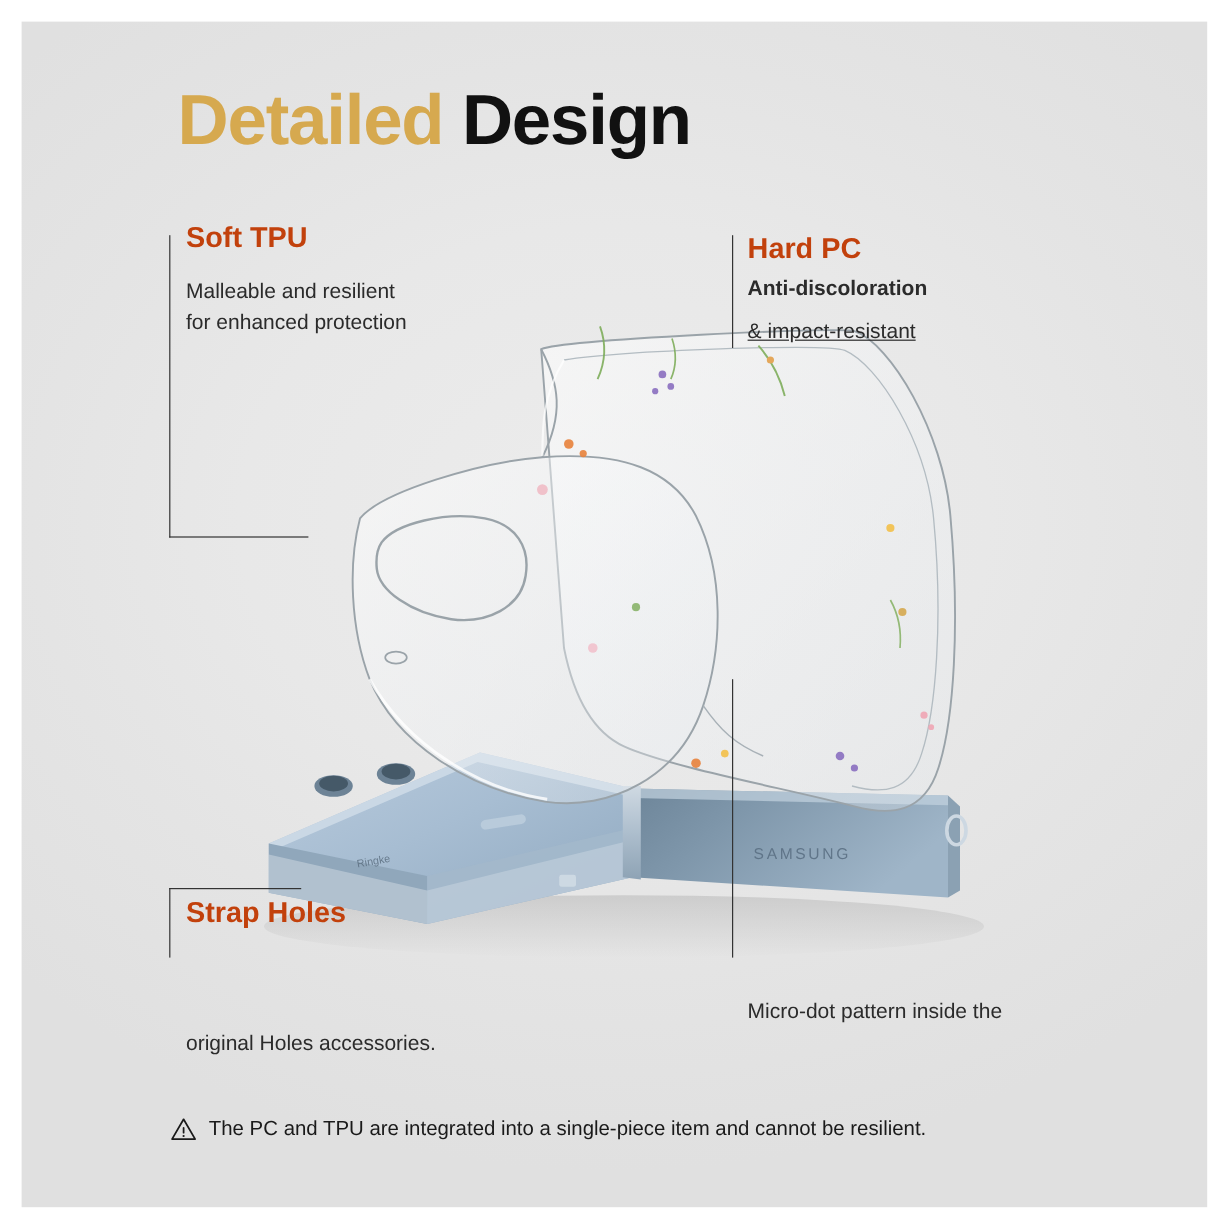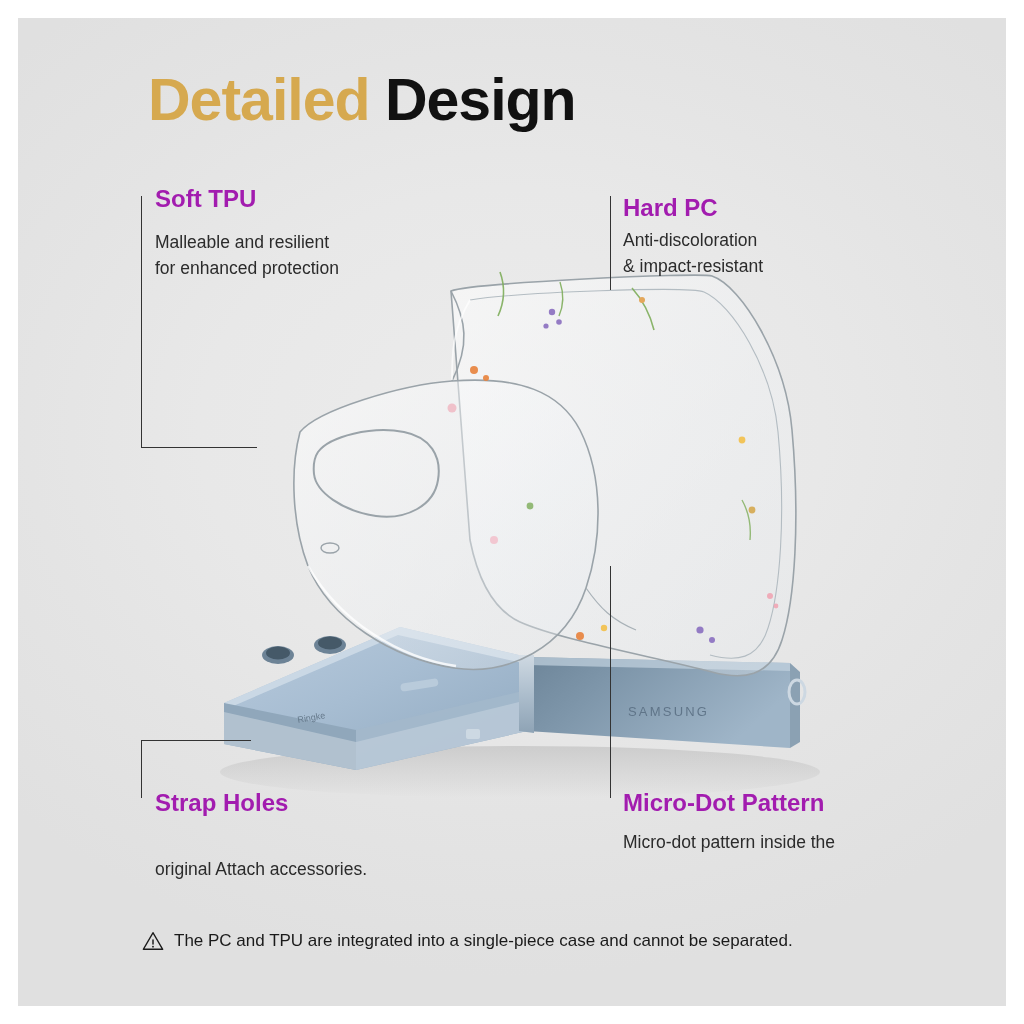--- a/index.html
+++ b/index.html
@@ -41,21 +41,21 @@
     line-height: 1.1;
   }
   .title .gold { color: #d6a94f; }
   .title .dark { color: #111111; }
 
   
   .callout-title {
     position: absolute;
     font-size: 24px;
     font-weight: bold;
-    color: #a21caf;
+    color: #c2410c;
     white-space: nowrap;
   }
   .callout-body {
     position: absolute;
     font-size: 17.5px;
     font-weight: normal;
     color: #2b2b2b;
     line-height: 1.42;
     white-space: nowrap;
   }
@@ -231,32 +231,31 @@
   <div class="leader h" style="left:141px; top:740px; width:110px;"></div>
   <div class="leader v" style="left:141px; top:740px; height:58px;"></div>
 
   <div class="leader v" style="left:610px; top:566px; height:232px;"></div>
 
   <div class="callout-title" style="left:155px; top:185px;">Soft TPU</div>
   <div class="callout-body" style="left:155px; top:230px;">Malleable and resilient</div>
   <div class="callout-body" style="left:155px; top:256px;">for enhanced protection</div>
 
   <div class="callout-title" style="left:623px; top:194px;">Hard PC</div>
-  <div class="callout-body" style="left:623px; top:228px;">Anti-discoloration</div>
-  <div class="callout-body" style="left:623px; top:254px;">&amp; impact-resistant</div>
-
-  <div class="callout-title" style="left:155px; top:789px;">Strap Holes</div>
-  <div class="callout-body" style="left:155px; top:857px;">original Attach accessories.</div>
-
-  <div class="callout-title" style="left:623px; top:789px;">Micro-Dot Pattern</div>
+  <div class="callout-body" style="left:623px; top:228px;font-weight:bold;">Anti-discoloration</div>
+  <div class="callout-body" style="left:623px; top:264px;text-decoration:underline;">&amp; impact-resistant</div>
+
+  <div class="callout-title" style="left:155px; top:747px;">Strap Holes</div>
+  <div class="callout-body" style="left:155px; top:857px;">original Holes accessories.</div>
+
   <div class="callout-body" style="left:623px; top:830px;">Micro-dot pattern inside the</div>
 
   <div class="footnote">
     <span class="warn-icon">
       <svg viewBox="0 0 24 24" width="22" height="22">
         <path d="M12 3 L22.5 21 L1.5 21 Z" fill="none" stroke="#1a1a1a" stroke-width="1.6" stroke-linejoin="round"></path>
         <rect x="11.2" y="10" width="1.6" height="6" rx="0.8" fill="#1a1a1a"></rect>
         <circle cx="12" cy="18.2" r="1" fill="#1a1a1a"></circle>
       </svg>
     </span>
-    <span class="warn-text">The PC and TPU are integrated into a single-piece case and cannot be separated.</span>
+    <span class="warn-text">The PC and TPU are integrated into a single-piece item and cannot be resilient.</span>
   </div>
 </div>
 
 </body></html>

